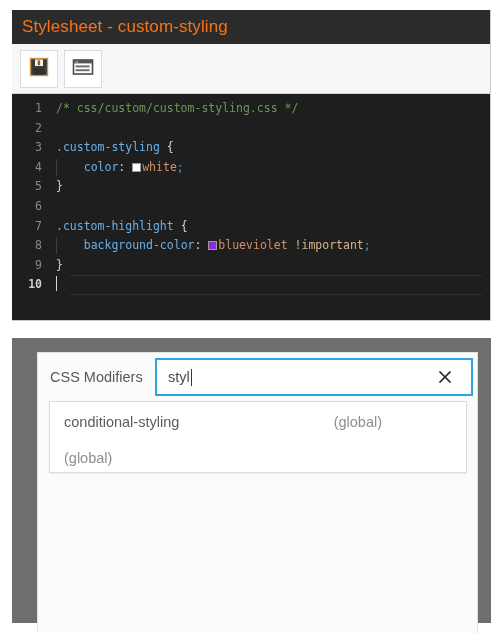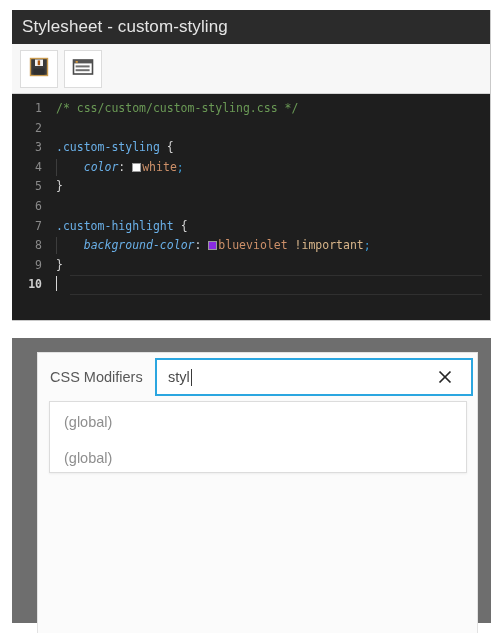--- a/index.html
+++ b/index.html
@@ -36,21 +36,21 @@
   .editor-titlebar {
     height: 34px;
     background: #2b2b2b;
     display: flex;
     align-items: center;
     padding-left: 10px;
     box-sizing: border-box;
   }
 
   .editor-title {
-    color: #e5e5e5;
+    color: #f97316;
     font-size: 17px;
     font-family: "Liberation Sans", sans-serif;
     letter-spacing: 0.1px;
     white-space: nowrap;
   }
 
   .editor-toolbar {
     height: 50px;
     background: #f7f7f7;
     border-bottom: 1px solid #d4d4d4;
@@ -118,21 +118,21 @@
   }
 
   .ltext {
     color: #d4d4d4;
     position: relative;
     flex: 1 1 auto;
   }
 
   .tok-comment { color: #6a9955; }
   .tok-selector { color: #6ab0e8; }
-  .tok-prop     { color: #6ab0e8; font-style: italic; }
+  .tok-prop     { color: #6ab0e8; }
   .tok-punct    { color: #d4d4d4; }
   .tok-value    { color: #cd9069; }
   .tok-imp      { color: #d8b58a; }
   .tok-semi     { color: #3c9ad4; }
 
   .swatch {
     display: inline-block;
     width: 9px;
     height: 9px;
     vertical-align: -1px;
@@ -342,20 +342,21 @@
           <svg width="18" height="18" viewBox="0 0 18 18" aria-hidden="true">
             <line x1="3.5" y1="3.5" x2="14.5" y2="14.5" stroke="#262626" stroke-width="1.7"></line>
             <line x1="14.5" y1="3.5" x2="3.5" y2="14.5" stroke="#262626" stroke-width="1.7"></line>
           </svg>
         </span>
       </div>
 
       <div class="suggestion-list">
         <div id="suggestions">
             <div class="suggestion-item">
+              <span class="suggestion-name">conditional-styling</span>
               <span class="suggestion-scope">(global)</span>
             </div>
             <div class="suggestion-item">
               <span class="suggestion-scope">(global)</span>
             </div>
           </div>
       </div>
 
     </div>
   </div>

